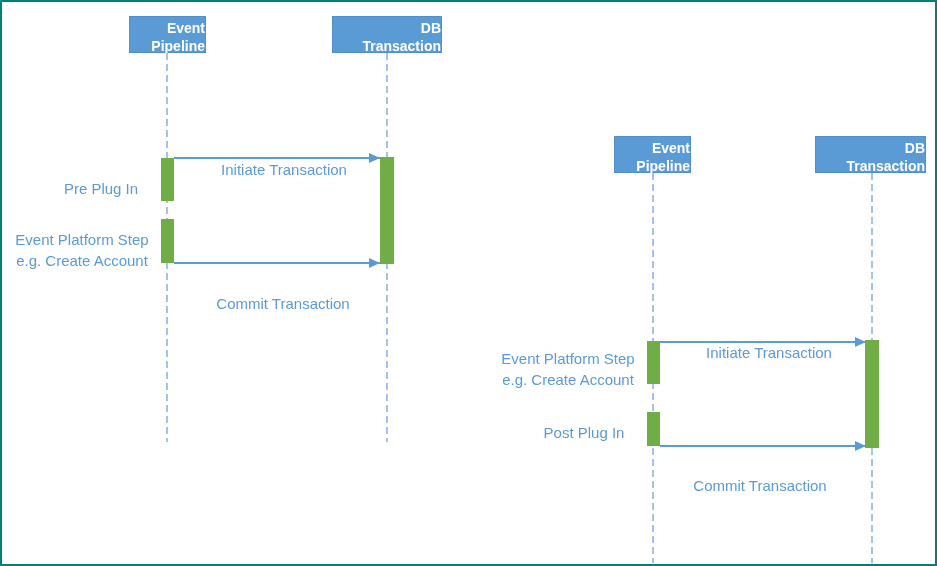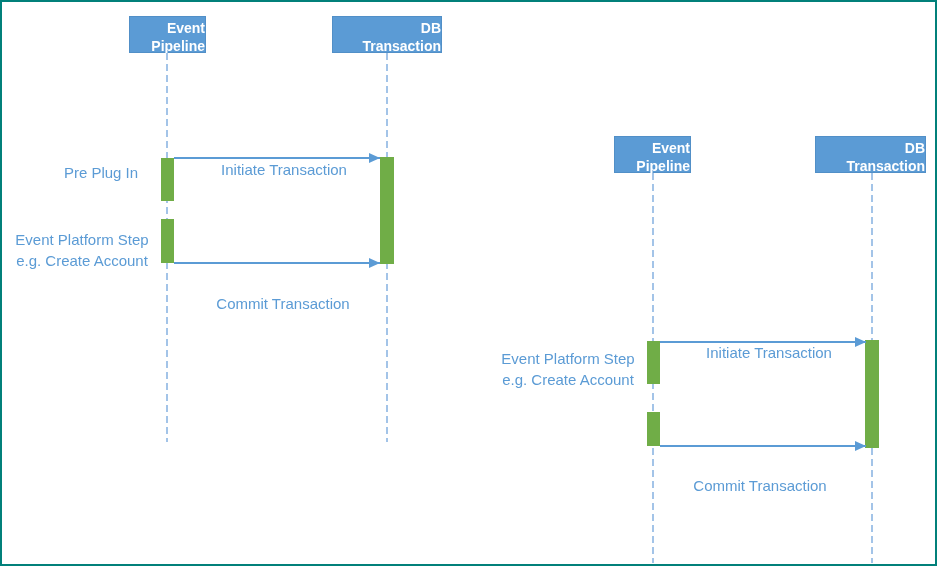--- a/index.html
+++ b/index.html
@@ -89,21 +89,21 @@
   <div class="activation" style="left:159px; top:156px; height:43px;"></div>
   <div class="activation" style="left:159px; top:217px; height:44px;"></div>
   <div class="activation" style="left:378px; top:155px; width:14px; height:107px;"></div>
 
   <div class="msg" style="left:172px; top:155px; width:206px;"></div>
   <div class="msg" style="left:172px; top:260px; width:206px;"></div>
 
   <div class="msg-label" style="left:182px; top:132px;">Initiate Transaction</div>
   <div class="msg-label" style="left:181px; top:266px;">Commit Transaction</div>
 
-  <div class="step-label" style="left:24px; top:160px;text-align:center;">
+  <div class="step-label" style="left:24px; top:176px;text-align:center;">
     <div>Pre Plug In</div>
   </div>
   <div class="step-label" style="left:5px; top:227px;">
     <div>Event Platform Step</div>
     <div>e.g. Create Account</div>
   </div>
 
   <div class="actor" style="left:612px; top:134px; width:77px; height:37px;">
     <div>Event</div>
     <div>Pipeline</div>
@@ -123,14 +123,17 @@
   <div class="msg" style="left:658px; top:339px; width:206px;"></div>
   <div class="msg" style="left:658px; top:443px; width:206px;"></div>
 
   <div class="msg-label" style="left:667px; top:315px;">Initiate Transaction</div>
   <div class="msg-label" style="left:658px; top:448px;">Commit Transaction</div>
 
   <div class="step-label" style="left:491px; top:346px;">
     <div>Event Platform Step</div>
     <div>e.g. Create Account</div>
   </div>
+  <div class="step-label" style="left:507px; top:420px;">
+    <div>Post Plug In</div>
+  </div>
 
 </div>
 
 </body></html>

